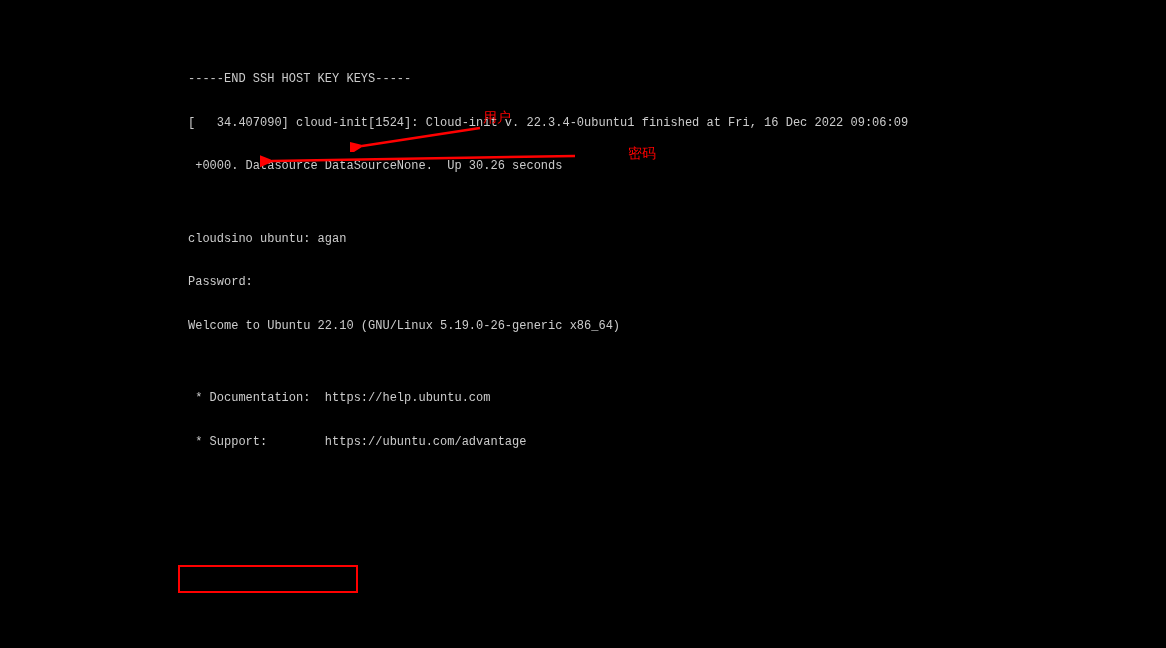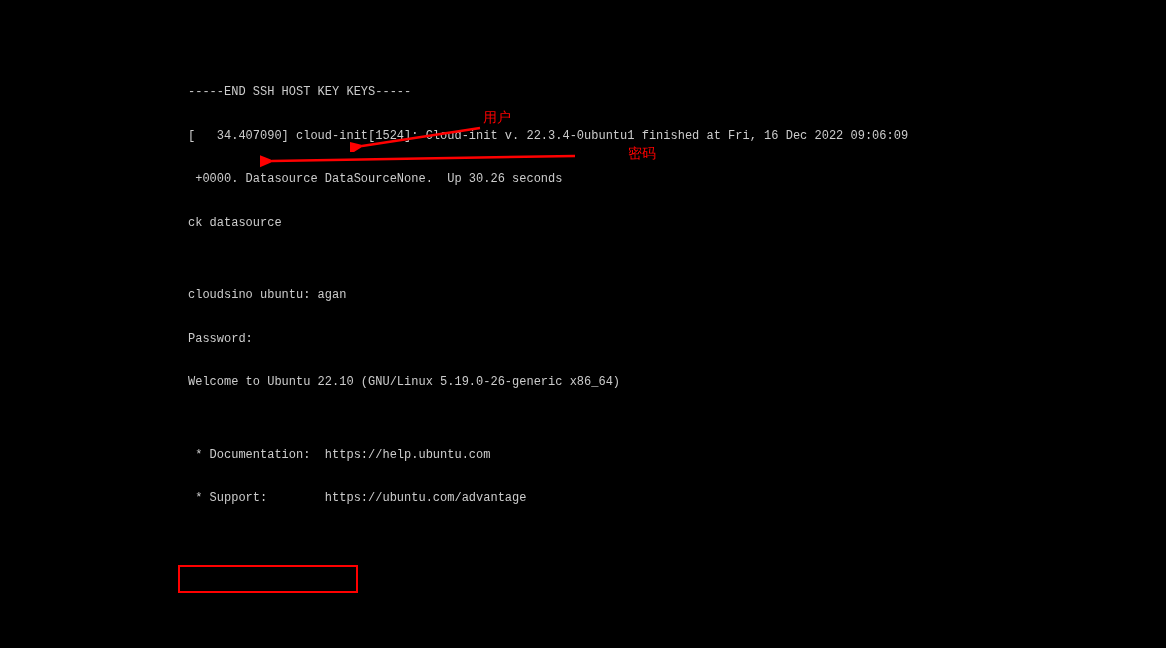--- a/index.html
+++ b/index.html
@@ -14,21 +14,21 @@
       overflow: hidden;
       font-family: "Courier New", monospace;
     }
     .terminal {
       background: #000000;
       width: 1166px;
       height: 648px;
       color: #cccccc;
       font-size: 12px;
       line-height: 14.5px;
-      padding: 56px 0 0 188px;
+      padding: 43px 0 0 188px;
       position: relative;
       white-space: pre;
     }
     .line {
       display: block;
       white-space: pre;
     }
     .annotation {
       position: absolute;
       color: #ff0000;
@@ -46,21 +46,20 @@
       background: transparent;
     }
   </style>
 </head>
 <body>
 
 <div class="terminal">
   <span class="line">-----END SSH HOST KEY KEYS-----</span>
   <span class="line">[   34.407090] cloud-init[1524]: Cloud-init v. 22.3.4-0ubuntu1 finished at Fri, 16 Dec 2022 09:06:09</span>
   <span class="line"> +0000. Datasource DataSourceNone.  Up 30.26 seconds</span>
-  <span class="line">ck datasource</span>
   <span class="line"></span>
   <span class="line">cloudsino ubuntu: agan</span>
   <span class="line">Password:</span>
   <span class="line">Welcome to Ubuntu 22.10 (GNU/Linux 5.19.0-26-generic x86_64)</span>
   <span class="line"></span>
   <span class="line"> * Documentation:  https://help.ubuntu.com</span>
   <span class="line"> * Support:        https://ubuntu.com/advantage</span>
   <span class="line"></span>
   
   <span class="line"></span>

